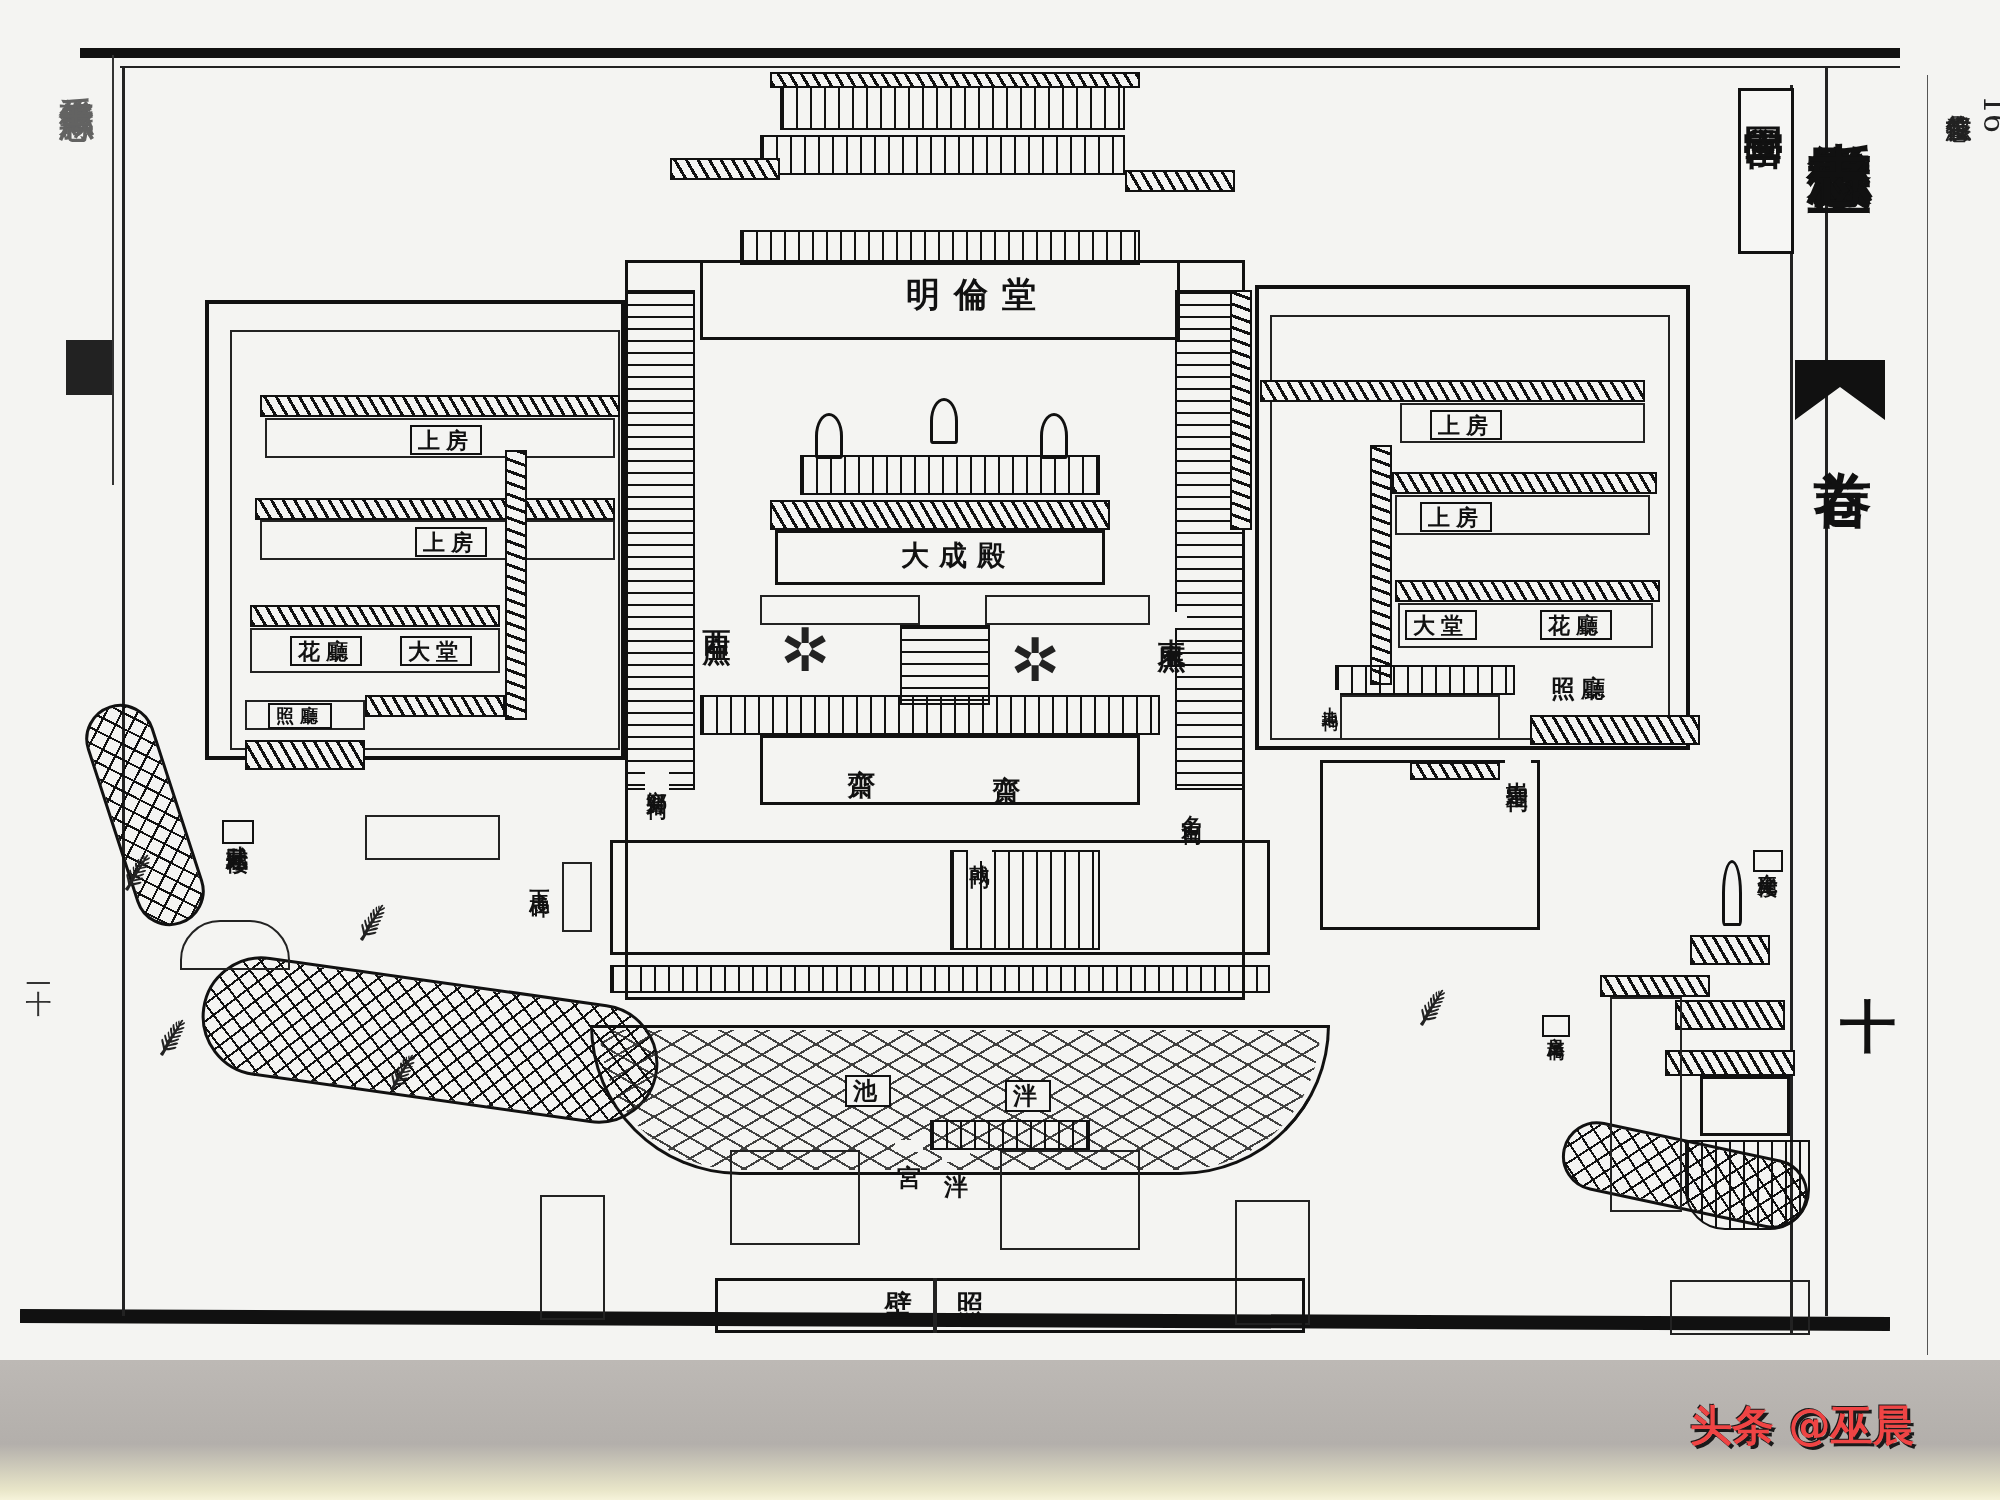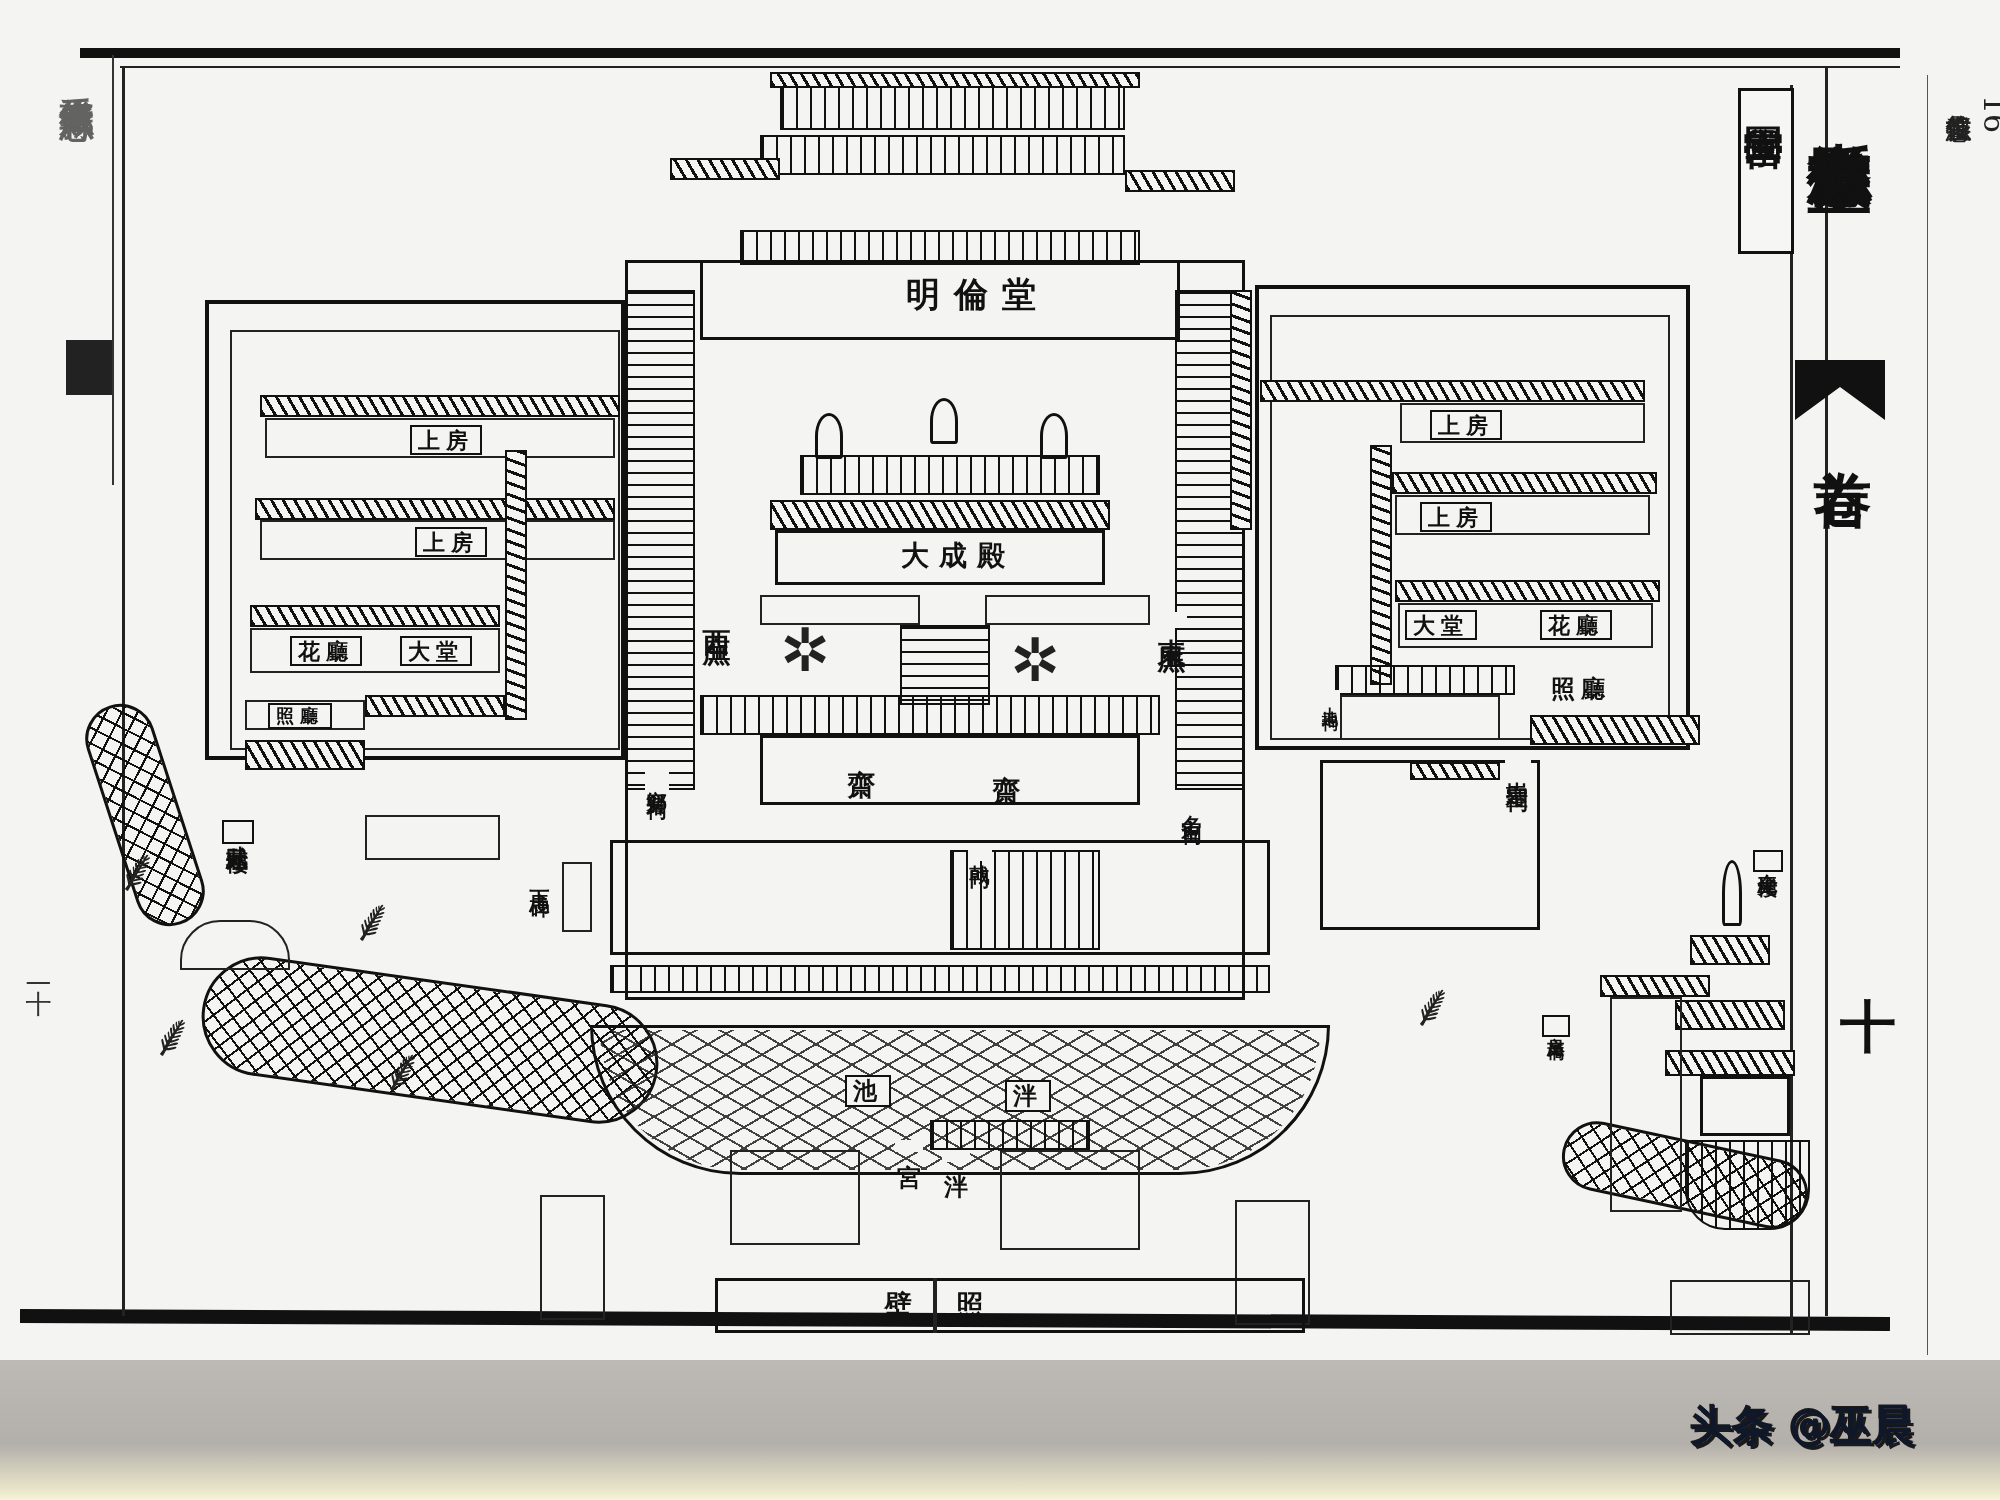--- a/index.html
+++ b/index.html
@@ -76,21 +76,21 @@
   .modern-rule { position:absolute; left:1927px; top:75px; width:1px; height:1280px; background:#555; }
   .modern-header {
     position:absolute; left:1942px; top:95px; writing-mode:vertical-rl;
     font-family:"DejaVu Sans", sans-serif; font-size:26px; color:#222;
   }
   .modern-page-num { font-family:"DejaVu Serif", serif; font-size:30px; margin-bottom:20px; display:block; }
 
   
   .watermark {
     position:absolute; left:1690px; top:1398px;
-    font-family:"DejaVu Sans", sans-serif; font-weight:bold; font-size:42px; color:#0f172a;
+    font-family:"DejaVu Sans", sans-serif; font-weight:bold; font-size:42px; color:#ef4444;
     text-shadow: 3px 3px 0 #1a1a1a, -1px -1px 0 #1a1a1a;
   }
 
   
   .ink { position:absolute; border:3px solid #111; box-sizing:border-box; }
   .ink-thin { position:absolute; border:2px solid #222; box-sizing:border-box; }
   .roof {
     position:absolute; height:22px; box-sizing:border-box; border:2px solid #111;
     background: repeating-linear-gradient(60deg, #111 0 3px, #f4f4f2 3px 10px);
   }

